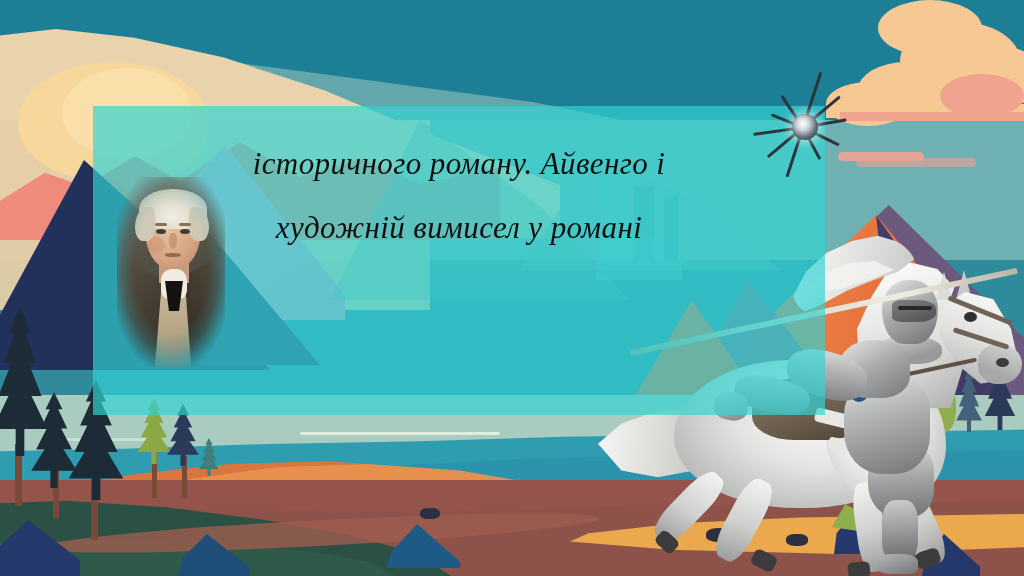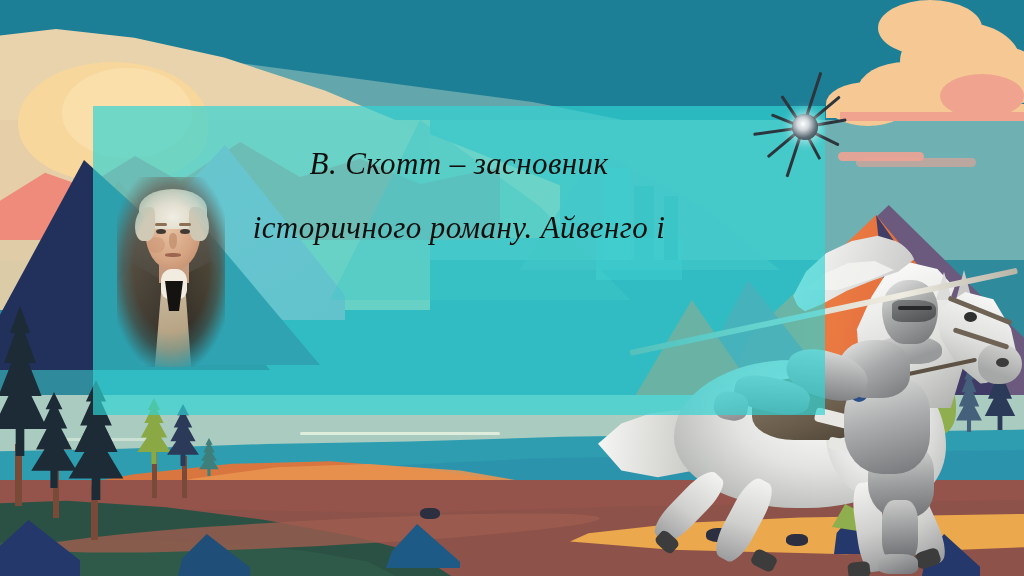--- a/index.html
+++ b/index.html
@@ -738,17 +738,17 @@
     <div class="ray" style="width:44px; height:3px; transform:rotate(-10deg);"></div>
     <div class="ray" style="width:50px; height:3px; transform:rotate(172deg);"></div>
     <div class="ray" style="width:40px; height:3px; transform:rotate(26deg);"></div>
     <div class="ray" style="width:38px; height:3px; transform:rotate(-124deg);"></div>
     <div class="ray" style="width:36px; height:3px; transform:rotate(62deg);"></div>
     <div class="ray" style="width:34px; height:3px; transform:rotate(-158deg);"></div>
     <div class="spark-core"></div>
   </div>
 
   <div id="headline">
-    <span class="line">В. Скотт – засновник</span>
     <span class="line">історичного роману. Айвенго і</span>
+    <span class="line">художній вимисел у романі</span>
   </div>
 
 </div>
 
 </body></html>

